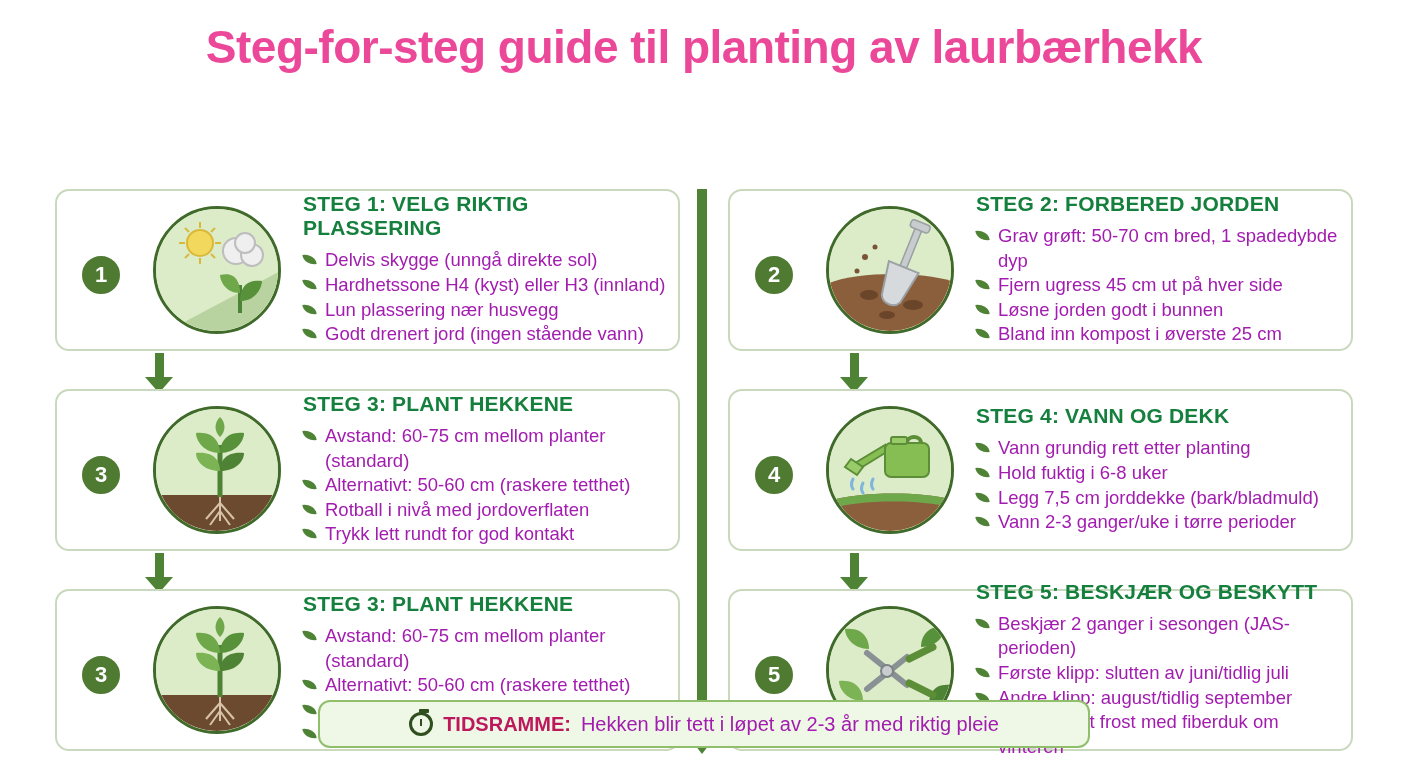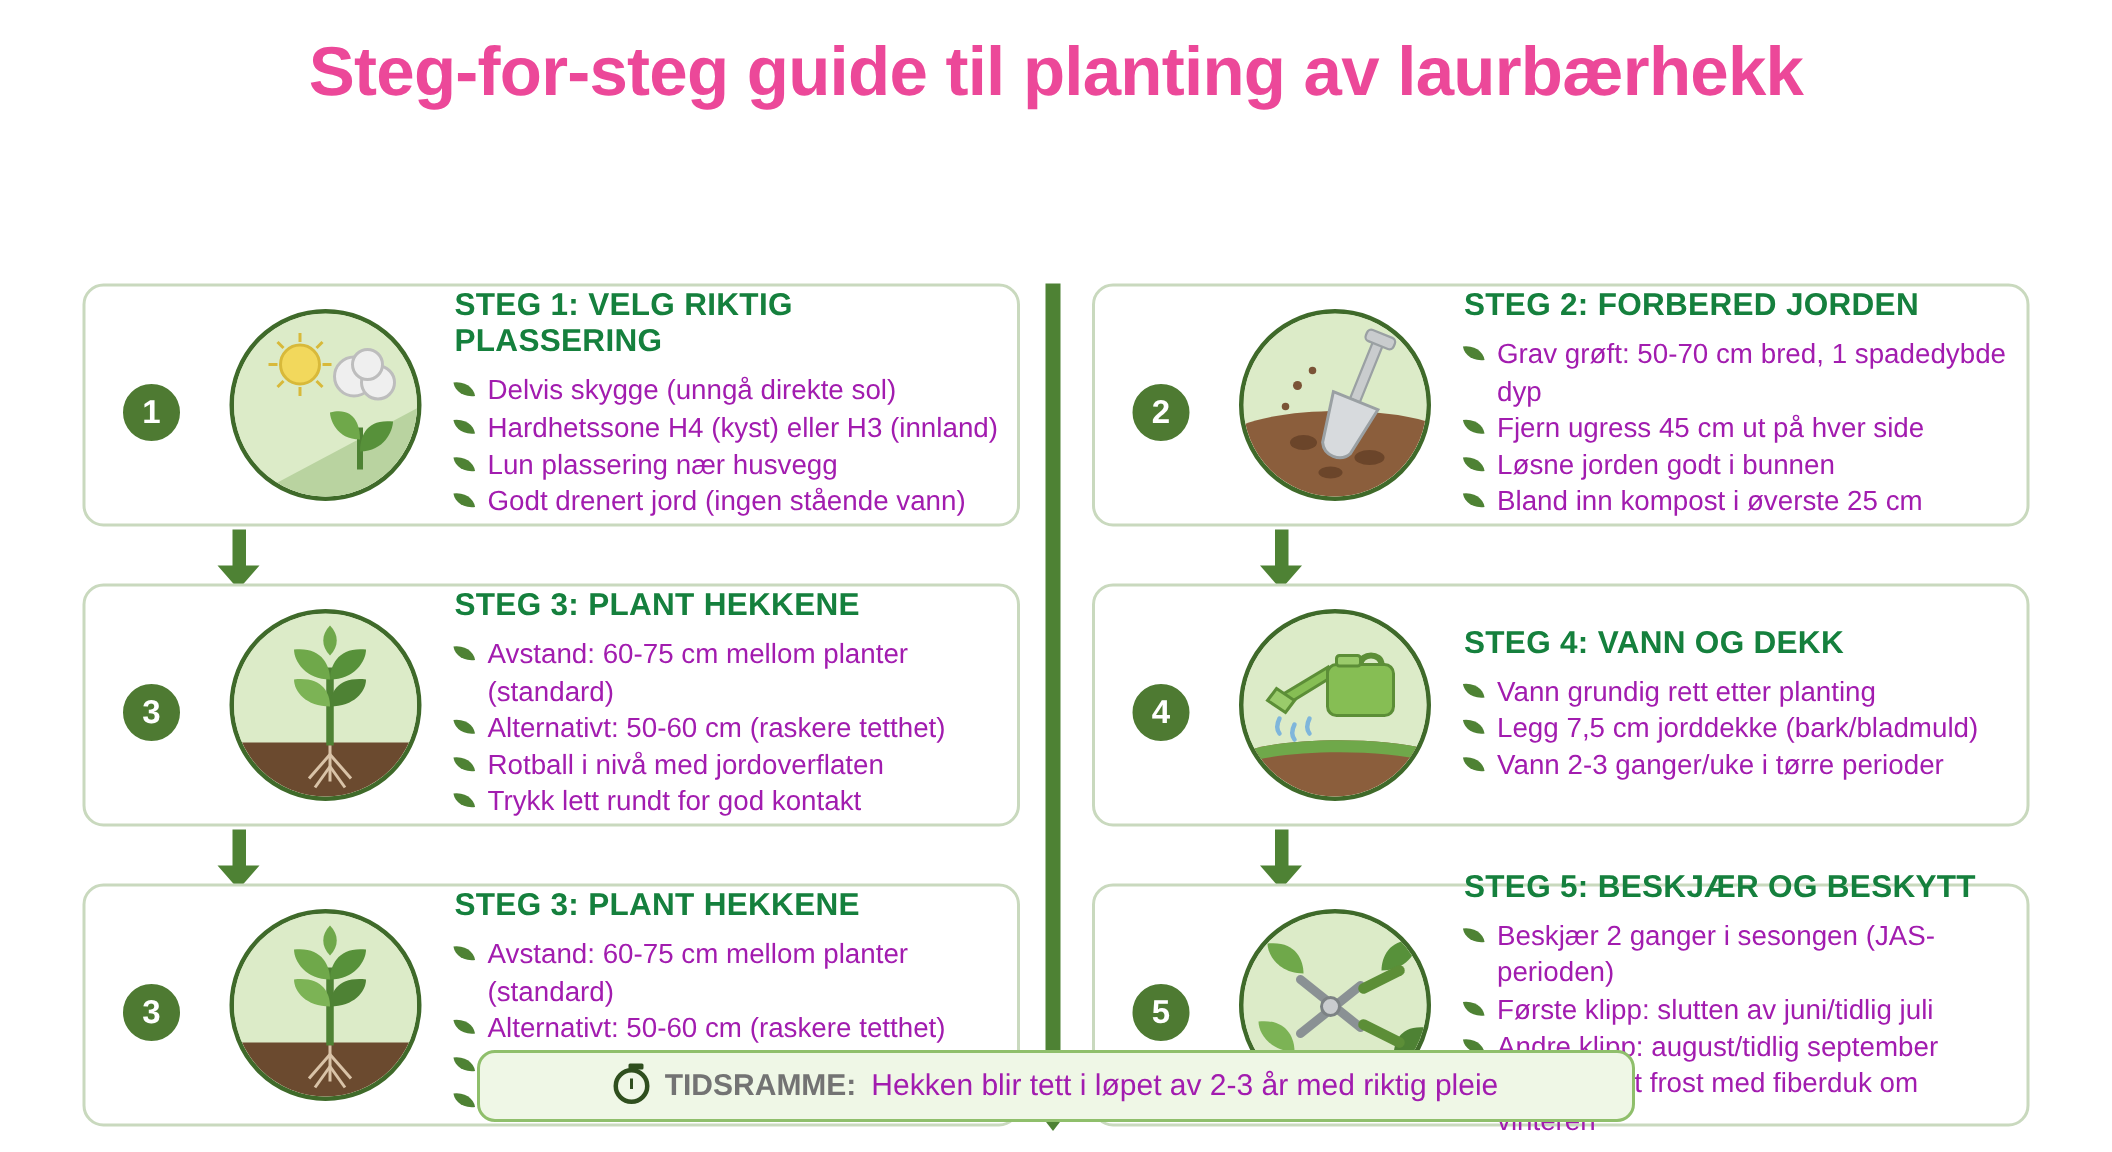--- a/index.html
+++ b/index.html
@@ -172,21 +172,21 @@
     background: #2F4F1E;
     border-radius: 1px;
   }
   .footer .timer::after {
     content: "";
     position: absolute;
     left: 8px; top: 4px;
     width: 2px; height: 7px;
     background: #2F4F1E;
   }
-  .footer-strong { color: #737373; font-weight: bold; font-size: 20px; }
+  .footer-strong { color: #be185d; font-weight: bold; font-size: 20px; }
   .footer-text { color: #a21caf; font-size: 20px; }
 </style>
 </head>
 <body>
 
 <div class="page-title">Steg-for-steg guide til planting av laurbærhekk</div>
 
 <div class="board">
 
   <div class="center-arrow"></div>
@@ -352,20 +352,21 @@
             <path d="M24 70 q-3 6 0 10"></path>
             <path d="M34 74 q-3 6 0 10"></path>
             <path d="M44 70 q-3 6 0 10"></path>
           </g>
         </svg>
       </div>
       <div class="body">
         <div class="card-title">STEG 4: VANN OG DEKK</div>
         <ul class="bullets">
           <li><span class="leaf"></span><span>Vann grundig rett etter planting</span></li>
+          <li><span class="leaf"></span><span>Hold fuktig i 6-8 uker</span></li>
           <li><span class="leaf"></span><span>Legg 7,5 cm jorddekke (bark/bladmuld)</span></li>
           <li><span class="leaf"></span><span>Vann 2-3 ganger/uke i tørre perioder</span></li>
         </ul>
       </div>
       <div class="connector connector-right"></div>
     </div>
 
     <div class="card">
       <div class="badge">5</div>
       <div class="thumb">

